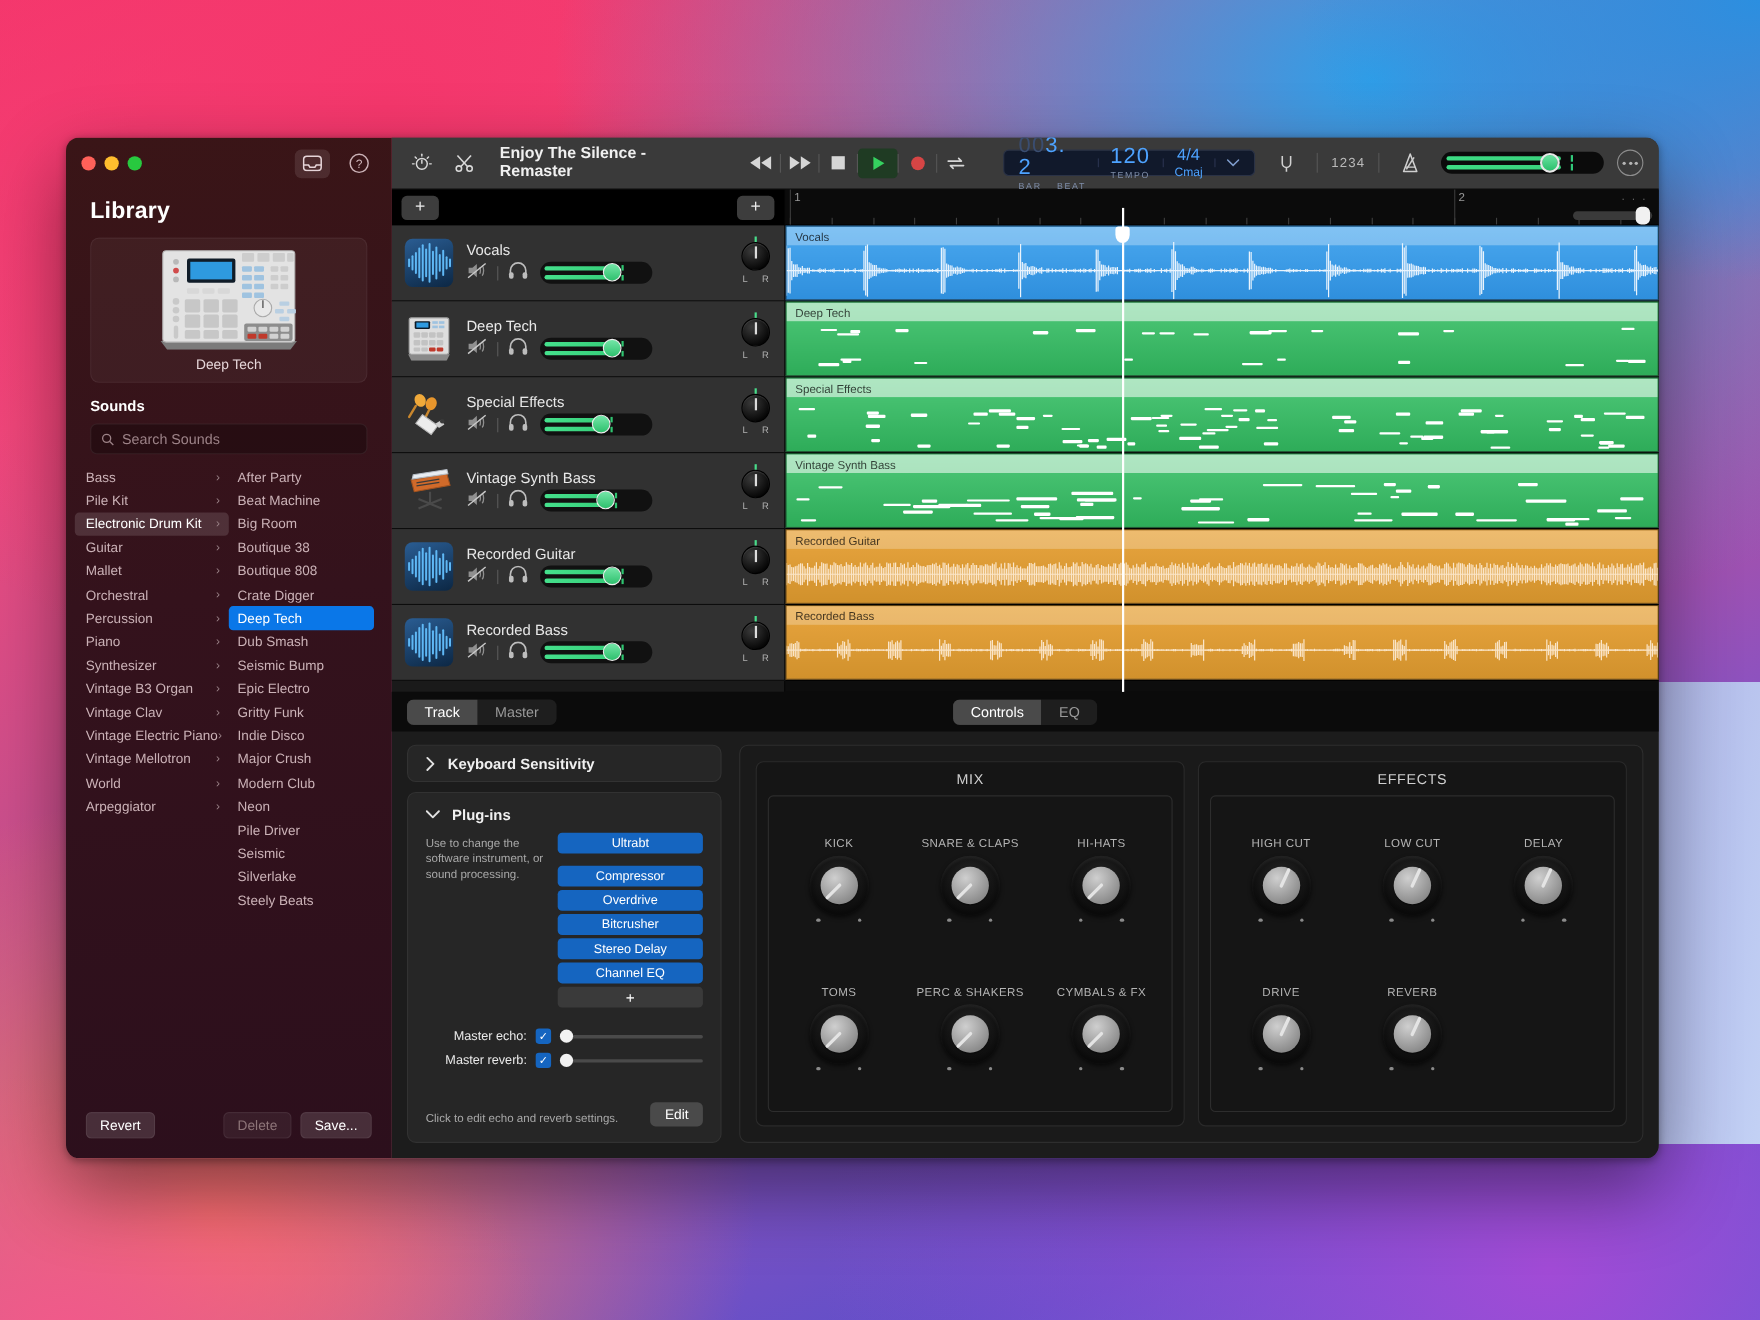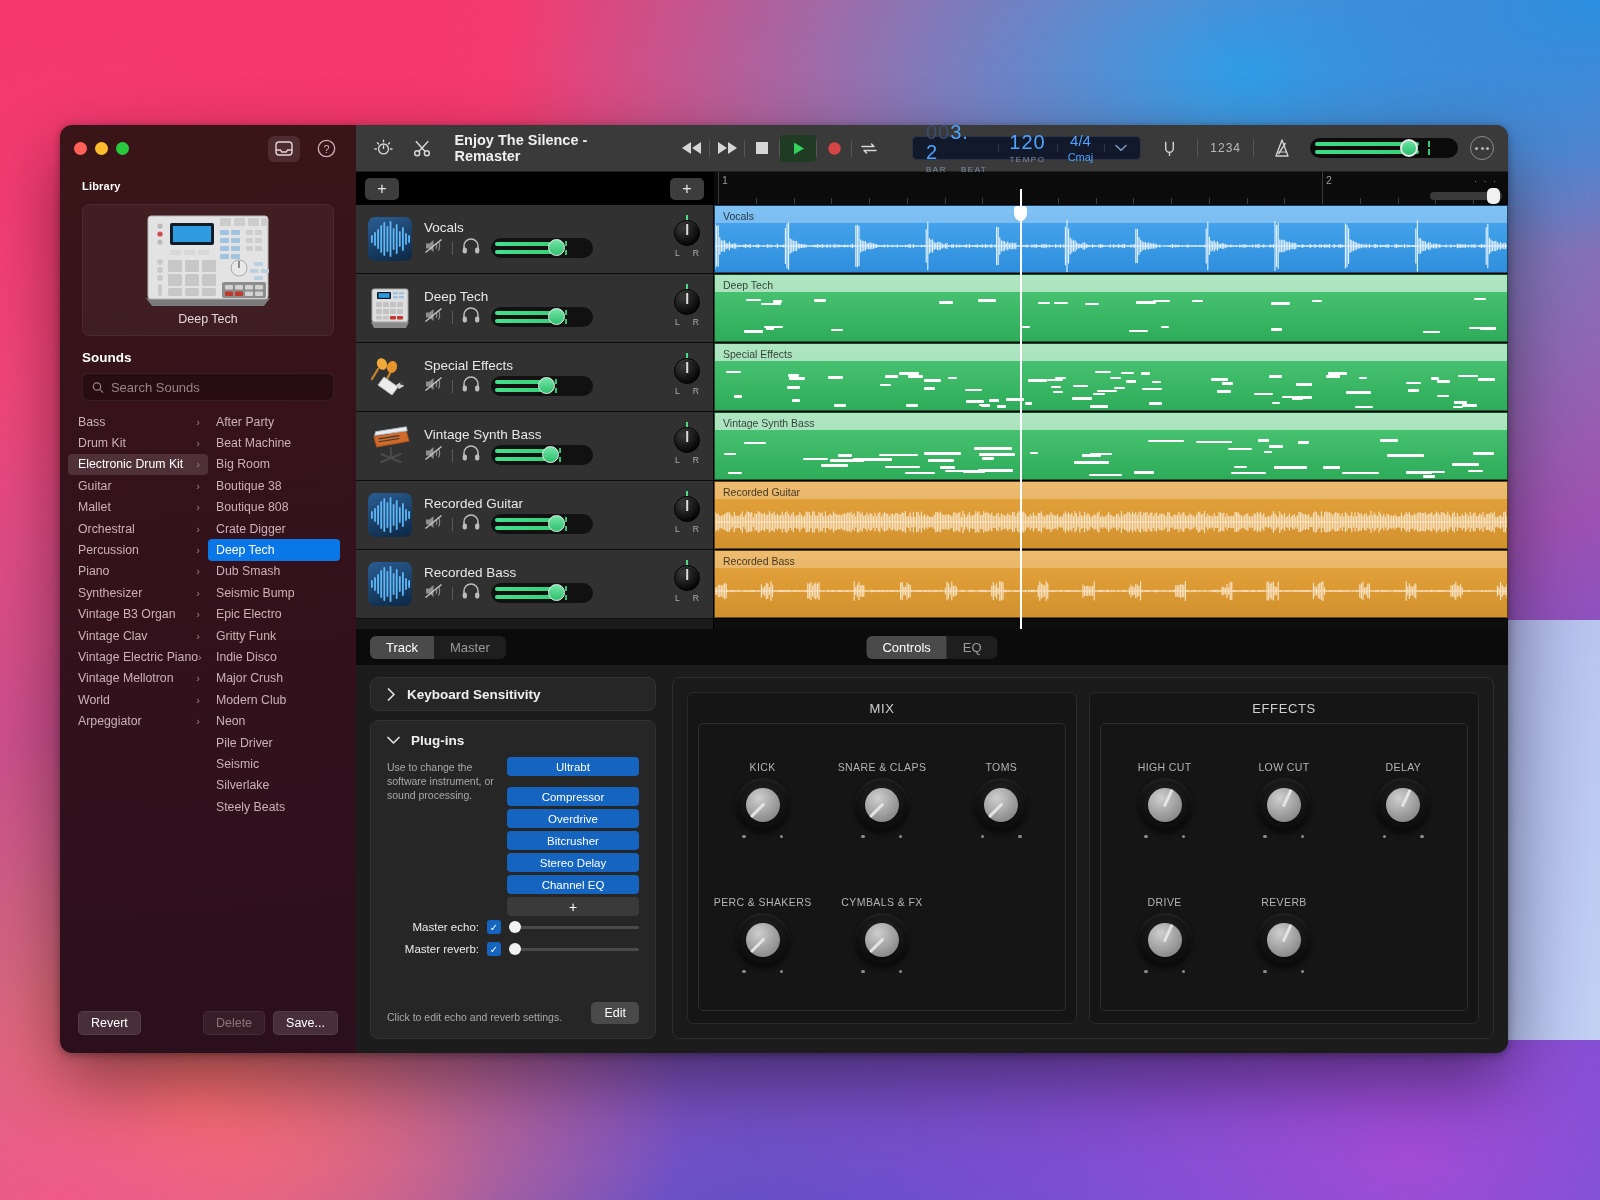--- a/index.html
+++ b/index.html
@@ -46,21 +46,21 @@
   }
   .sb-top { height: 47px; display: flex; align-items: center; padding: 0 14px; }
   .traffic { display: flex; gap: 8px; align-items: center; }
   .tl { width: 13px; height: 13px; border-radius: 50%; }
   .tl.r { background: #ff6159; } .tl.y { background: #ffbd2e; } .tl.g { background: #28c93f; }
   .sb-top-right { margin-left: auto; display: flex; align-items: center; gap: 10px; }
   .icon-btn {
     width: 32px; height: 26px; border-radius: 6px; display: flex; align-items: center; justify-content: center;
   }
   .icon-btn.active { background: rgba(255,255,255,.10); }
-  .sb-title { padding: 8px 22px 0; font-size: 11px; font-weight: 700; color: #fff; letter-spacing: .2px; }
+  .sb-title { padding: 8px 22px 0; font-size: 21px; font-weight: 700; color: #fff; letter-spacing: .2px; }
   .sb-card {
     margin: 12px 22px 0; height: 132px; border-radius: 8px;
     background: rgba(255,255,255,.045); border: 1px solid rgba(255,255,255,.06);
     display: flex; flex-direction: column; align-items: center; justify-content: center; gap: 6px;
   }
   .sb-card-label { font-size: 12.5px; color: #e6d6d9; }
   .sb-sounds { padding: 14px 22px 0; font-size: 13.5px; font-weight: 700; color: #fff; }
   .search {
     margin: 8px 22px 0; height: 28px; border-radius: 6px; background: rgba(0,0,0,.28);
     border: 1px solid rgba(255,255,255,.07); display: flex; align-items: center; gap: 7px; padding: 0 9px;
@@ -196,21 +196,21 @@
   .ks-title { font-size: 13.5px; color: #f0f0f0; font-weight: 700; }
   .plug { flex: 1; padding: 12px 16px 14px; display: flex; flex-direction: column; min-height: 0; }
   .plug-hd { display: flex; align-items: center; gap: 11px; margin-bottom: 9px; }
   .plug-cols { display: flex; gap: 12px; }
   .plug-desc { font-size: 10.5px; color: #a8a8a8; line-height: 1.35; width: 108px; padding-top: 3px; }
   .plug-list { flex: 1; display: flex; flex-direction: column; gap: 3px; }
   .pl-btn { height: 19px; border-radius: 4px; background: #1565c0; color: #fff; font-size: 11.5px;
     display: flex; align-items: center; justify-content: center; }
   .pl-btn.spacer { background: transparent; height: 5px; }
   .pl-btn.add { background: #3a3a3a; font-size: 14px; line-height: 1; }
-  .me-row { display: flex; align-items: center; gap: 8px; margin-top: 4px; }
+  .me-row { display: flex; align-items: center; gap: 8px; margin-top: 19px; }
   .me-lbl { font-size: 11.5px; color: #eaeaea; width: 92px; text-align: right; }
   .cb { width: 14px; height: 14px; border-radius: 3px; background: #1565c0; color: #fff; font-size: 10px;
     display: flex; align-items: center; justify-content: center; }
   .slider { flex: 1; height: 14px; position: relative; }
   .slider .trk { position: absolute; left: 0; right: 0; top: 6px; height: 3px; background: #4a4a4a; border-radius: 2px; }
   .slider .kn { position: absolute; left: 0; top: 1px; width: 12px; height: 12px; border-radius: 50%; background: #f2f2f2; }
   .plug-foot { margin-top: auto; display: flex; align-items: flex-end; gap: 10px; padding-top: 18px; }
   .plug-foot .t { font-size: 10.5px; color: #a8a8a8; line-height: 1.35; text-align: right; }
   .edit-btn { margin-left: auto; height: 22px; padding: 0 13px; border-radius: 5px; background: #4a4a4a; color: #fff;
     font-size: 12.5px; display: flex; align-items: center; }
@@ -360,21 +360,21 @@
       <input placeholder="Search Sounds" style="">
     </div>
 
     <div class="lists">
       <div class="col-cat" id="cat-col">
           <div class="cat-row">
             <span>Bass</span>
             <span class="chev">›</span>
           </div>
           <div class="cat-row">
-            <span>Drum Kit</span>
+            <span>Pile Kit</span>
             <span class="chev">›</span>
           </div>
           <div class="cat-row sel">
             <span>Electronic Drum Kit</span>
             <span class="chev">›</span>
           </div>
           <div class="cat-row">
             <span>Guitar</span>
             <span class="chev">›</span>
           </div>
@@ -1276,20 +1276,32 @@
         <div class="knob-in">
           <div class="knob-ptr" style="transform:translate(-50%,-2px) rotate(45deg)"></div>
         </div>
       </div>
       <div class="kdots">
         <span class="kdot"></span>
         <span class="kdot"></span>
       </div>
                 </div>
                 <div class="kcell">
+      <div class="klbl">HI-HATS</div>
+      <div class="knob-out">
+        <div class="knob-in">
+          <div class="knob-ptr" style="transform:translate(-50%,-2px) rotate(45deg)"></div>
+        </div>
+      </div>
+      <div class="kdots">
+        <span class="kdot"></span>
+        <span class="kdot"></span>
+      </div>
+                </div>
+                <div class="kcell">
       <div class="klbl">TOMS</div>
       <div class="knob-out">
         <div class="knob-in">
           <div class="knob-ptr" style="transform:translate(-50%,-2px) rotate(45deg)"></div>
         </div>
       </div>
       <div class="kdots">
         <span class="kdot"></span>
         <span class="kdot"></span>
       </div>

